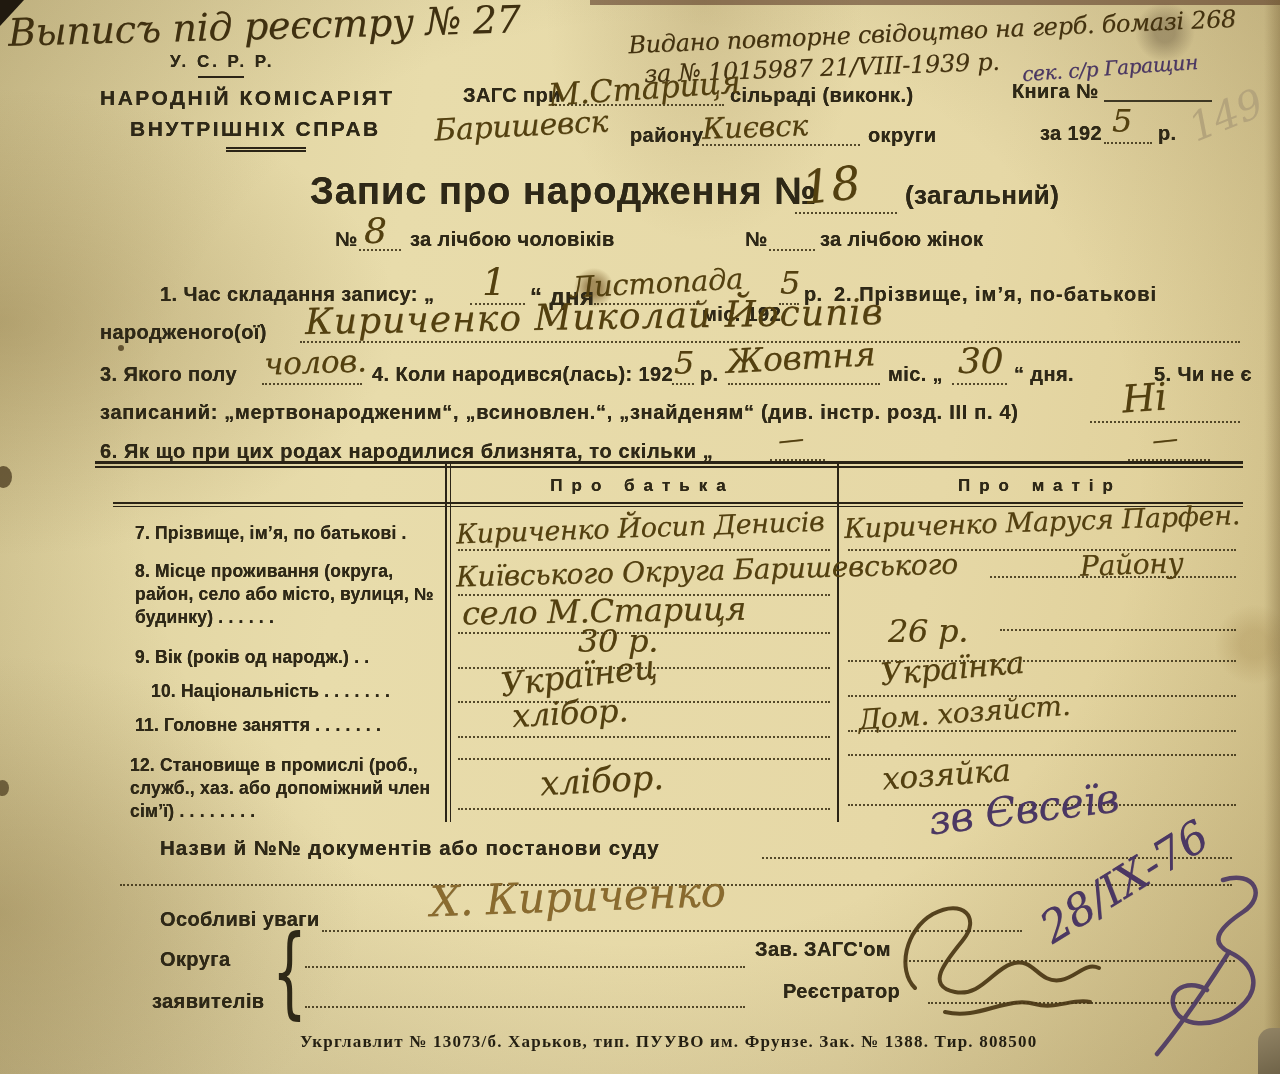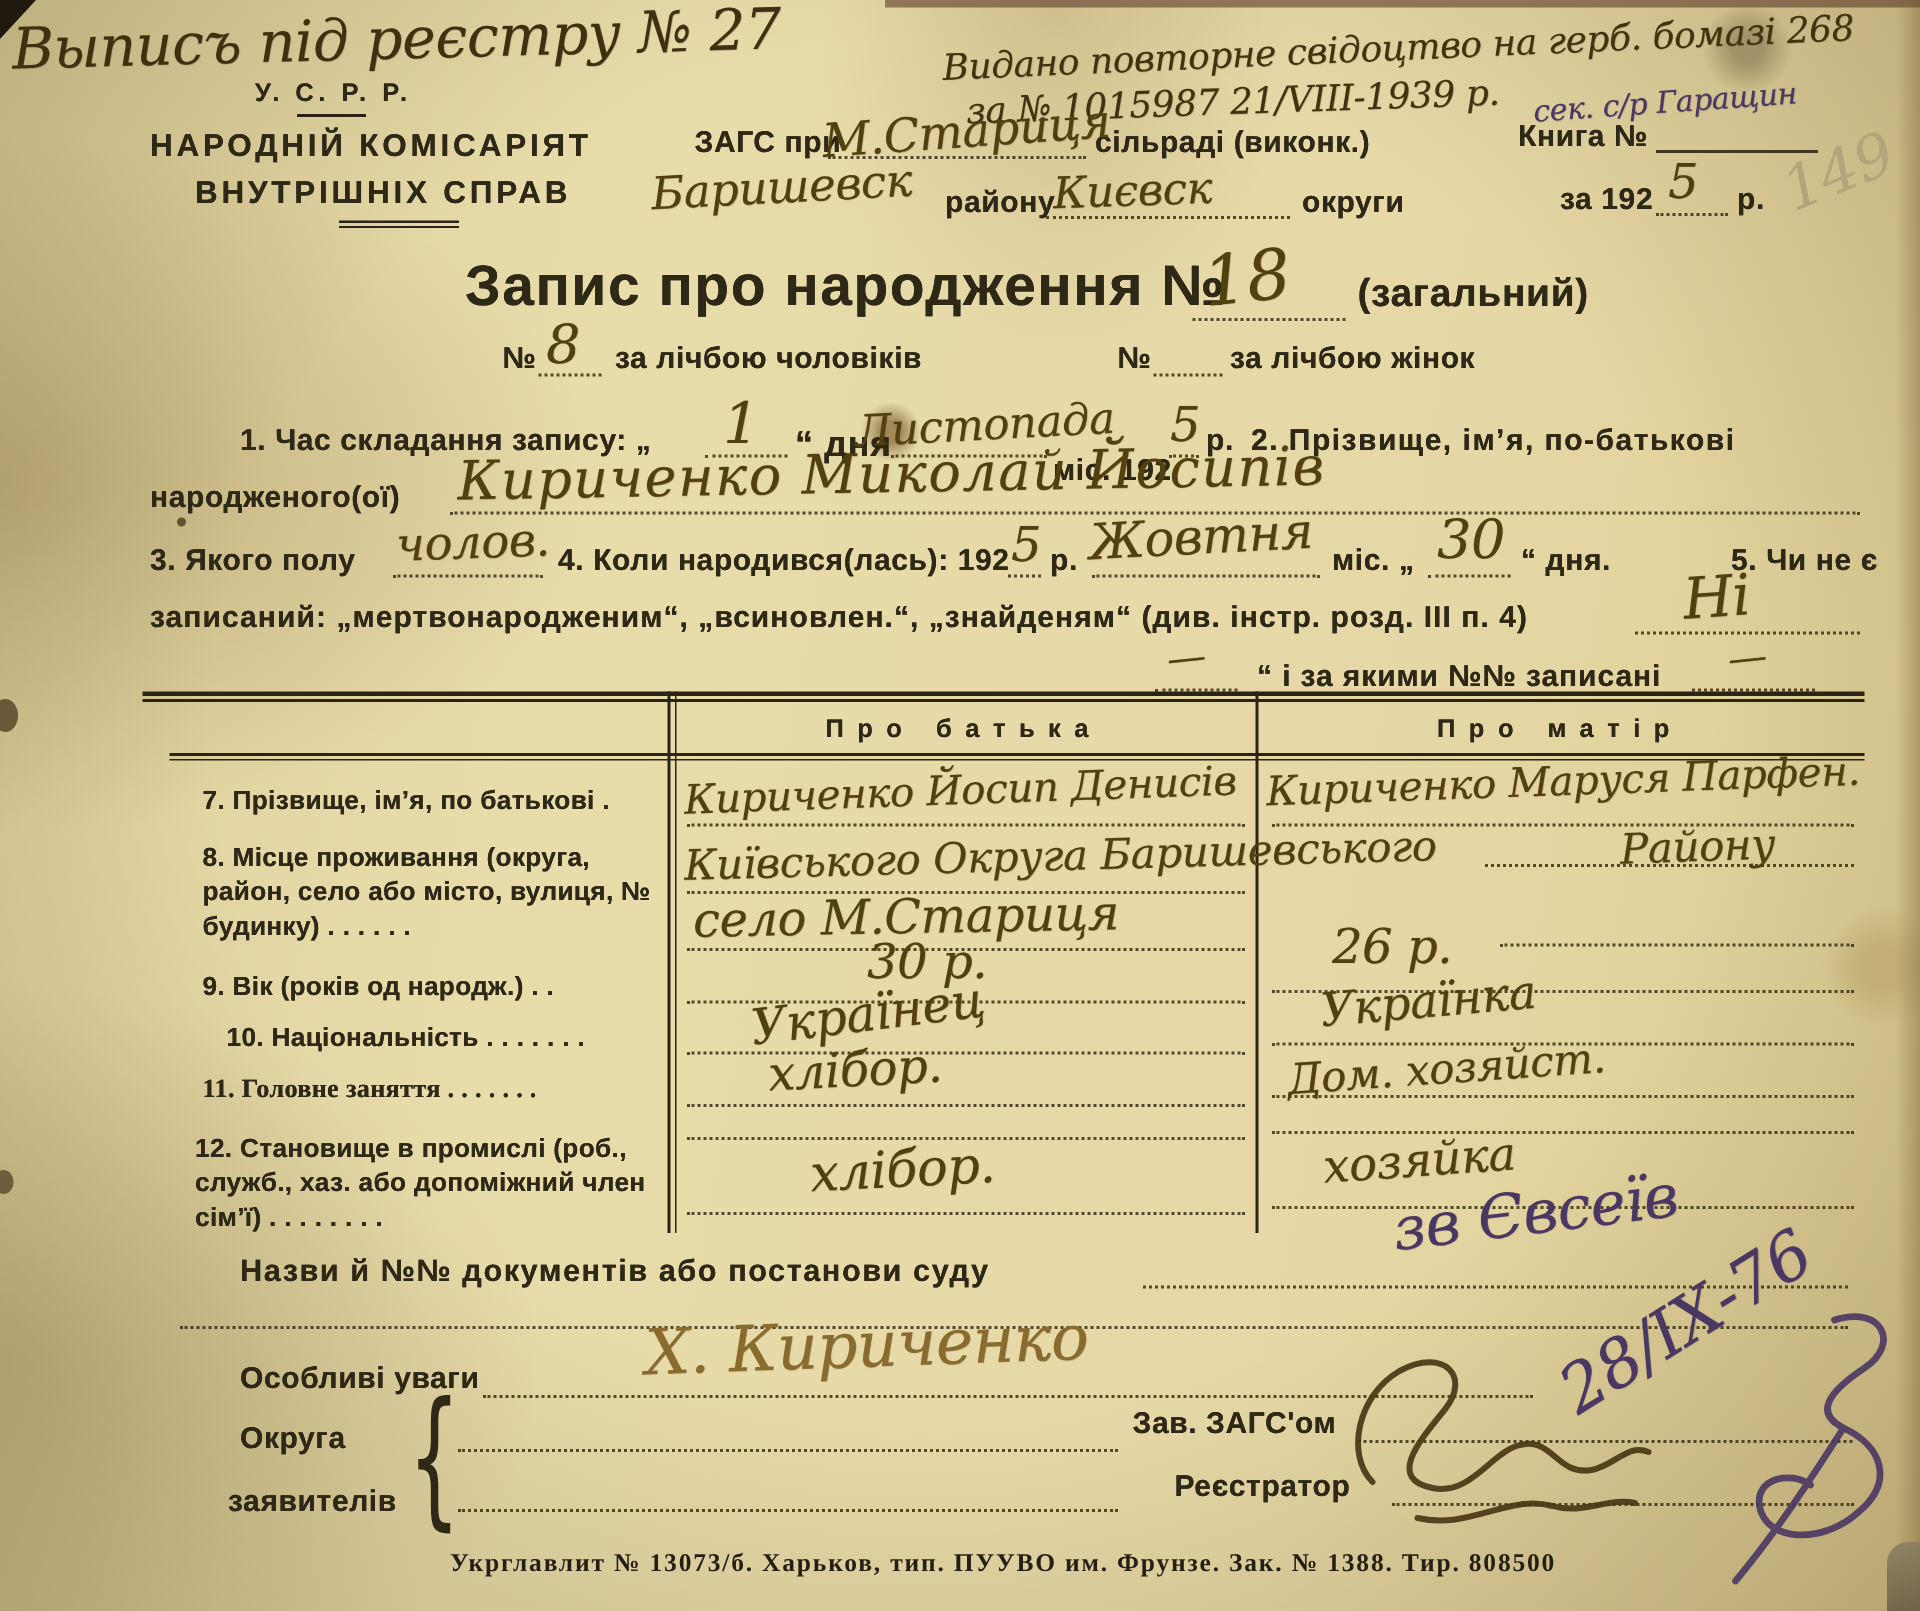--- a/index.html
+++ b/index.html
@@ -115,23 +115,23 @@
   <div class="abs print" style="left:888px;top:363px;font-size:20px;">міс. „</div>
   <div class="dotline" style="left:952px;top:383px;width:55px;"></div>
   <div class="abs hw" style="left:958px;top:340px;font-size:36px;">30</div>
   <div class="abs print" style="left:1014px;top:363px;font-size:20px;">“ дня.</div>
   <div class="abs print" style="left:1154px;top:363px;font-size:20px;">5. Чи не є</div>
 
   <div class="abs print" style="left:100px;top:401px;font-size:20px;letter-spacing:.7px;">записаний: „мертвонародженим“, „всиновлен.“, „знайденям“ (див. інстр. розд. ІІІ п. 4)</div>
   <div class="dotline" style="left:1090px;top:421px;width:150px;"></div>
   <div class="abs hw" style="left:1122px;top:376px;font-size:38px;transform:rotate(-4deg);">Ні</div>
 
+  <div class="abs print" style="left:100px;top:440px;font-size:20px;letter-spacing:.6px;">6. Як що при цих родах народилися близнята, то скільки „</div>
   <div class="dotline" style="left:770px;top:459px;width:55px;"></div>
   <div class="abs hw" style="left:778px;top:424px;font-size:26px;transform:rotate(-6deg);">—</div>
-  <div class="abs print" style="left:838px;top:440px;font-size:20px;letter-spacing:.6px;">“ і за якими №№ записані</div>
   <div class="dotline" style="left:1128px;top:459px;width:82px;"></div>
   <div class="abs hw" style="left:1152px;top:424px;font-size:26px;transform:rotate(-6deg);">—</div>
 
   <div class="rule" style="left:95px;top:461px;width:1148px;height:3px;"></div>
   <div class="rule" style="left:95px;top:466px;width:1148px;height:2px;"></div>
   <div class="rule" style="left:113px;top:502px;width:1130px;height:2px;"></div>
   <div class="rule" style="left:113px;top:506px;width:1130px;height:1px;"></div>
   <div class="vline" style="left:445px;top:461px;width:2px;height:361px;"></div>
   <div class="vline" style="left:450px;top:461px;width:1px;height:361px;"></div>
   <div class="vline" style="left:837px;top:461px;width:2px;height:361px;"></div>
@@ -159,21 +159,21 @@
   <div class="dotline" style="left:848px;top:660px;width:388px;"></div>
   <div class="abs hw" style="left:578px;top:622px;font-size:32px;">30 р.</div>
   <div class="abs hw" style="left:888px;top:612px;font-size:32px;">26 р.</div>
 
   <div class="abs tbl-label" style="left:135px;top:680px;width:305px;margin-left:16px;">10. Національність . . . . . . .</div>
   <div class="dotline" style="left:458px;top:701px;width:372px;"></div>
   <div class="dotline" style="left:848px;top:695px;width:388px;"></div>
   <div class="abs hw" style="left:500px;top:656px;font-size:33px;transform:rotate(-7deg);">Українец</div>
   <div class="abs hw" style="left:880px;top:650px;font-size:31px;transform:rotate(-5deg);">Українка</div>
 
-  <div class="abs tbl-label" style="left:135px;top:714px;width:305px;font-family:Liberation Serif, serif;">11. Головне заняття . . . . . . .</div>
+  <div class="abs tbl-label" style="left:135px;top:714px;width:305px;">11. Головне заняття . . . . . . .</div>
   <div class="dotline" style="left:458px;top:736px;width:372px;"></div>
   <div class="dotline" style="left:848px;top:730px;width:388px;"></div>
   <div class="abs hw" style="left:512px;top:694px;font-size:32px;transform:rotate(-3deg);">хлібор.</div>
   <div class="abs hw" style="left:858px;top:696px;font-size:28px;transform:rotate(-4deg);">Дом. хозяйст.</div>
 
   <div class="abs tbl-label" style="left:130px;top:754px;width:312px;">12. Становище в промислі (роб., служб., хаз. або допоміжний член сім’ї) . . . .    . . . .</div>
   <div class="dotline" style="left:458px;top:758px;width:372px;"></div>
   <div class="dotline" style="left:848px;top:754px;width:388px;"></div>
   <div class="dotline" style="left:458px;top:808px;width:372px;"></div>
   <div class="dotline" style="left:848px;top:804px;width:388px;"></div>

